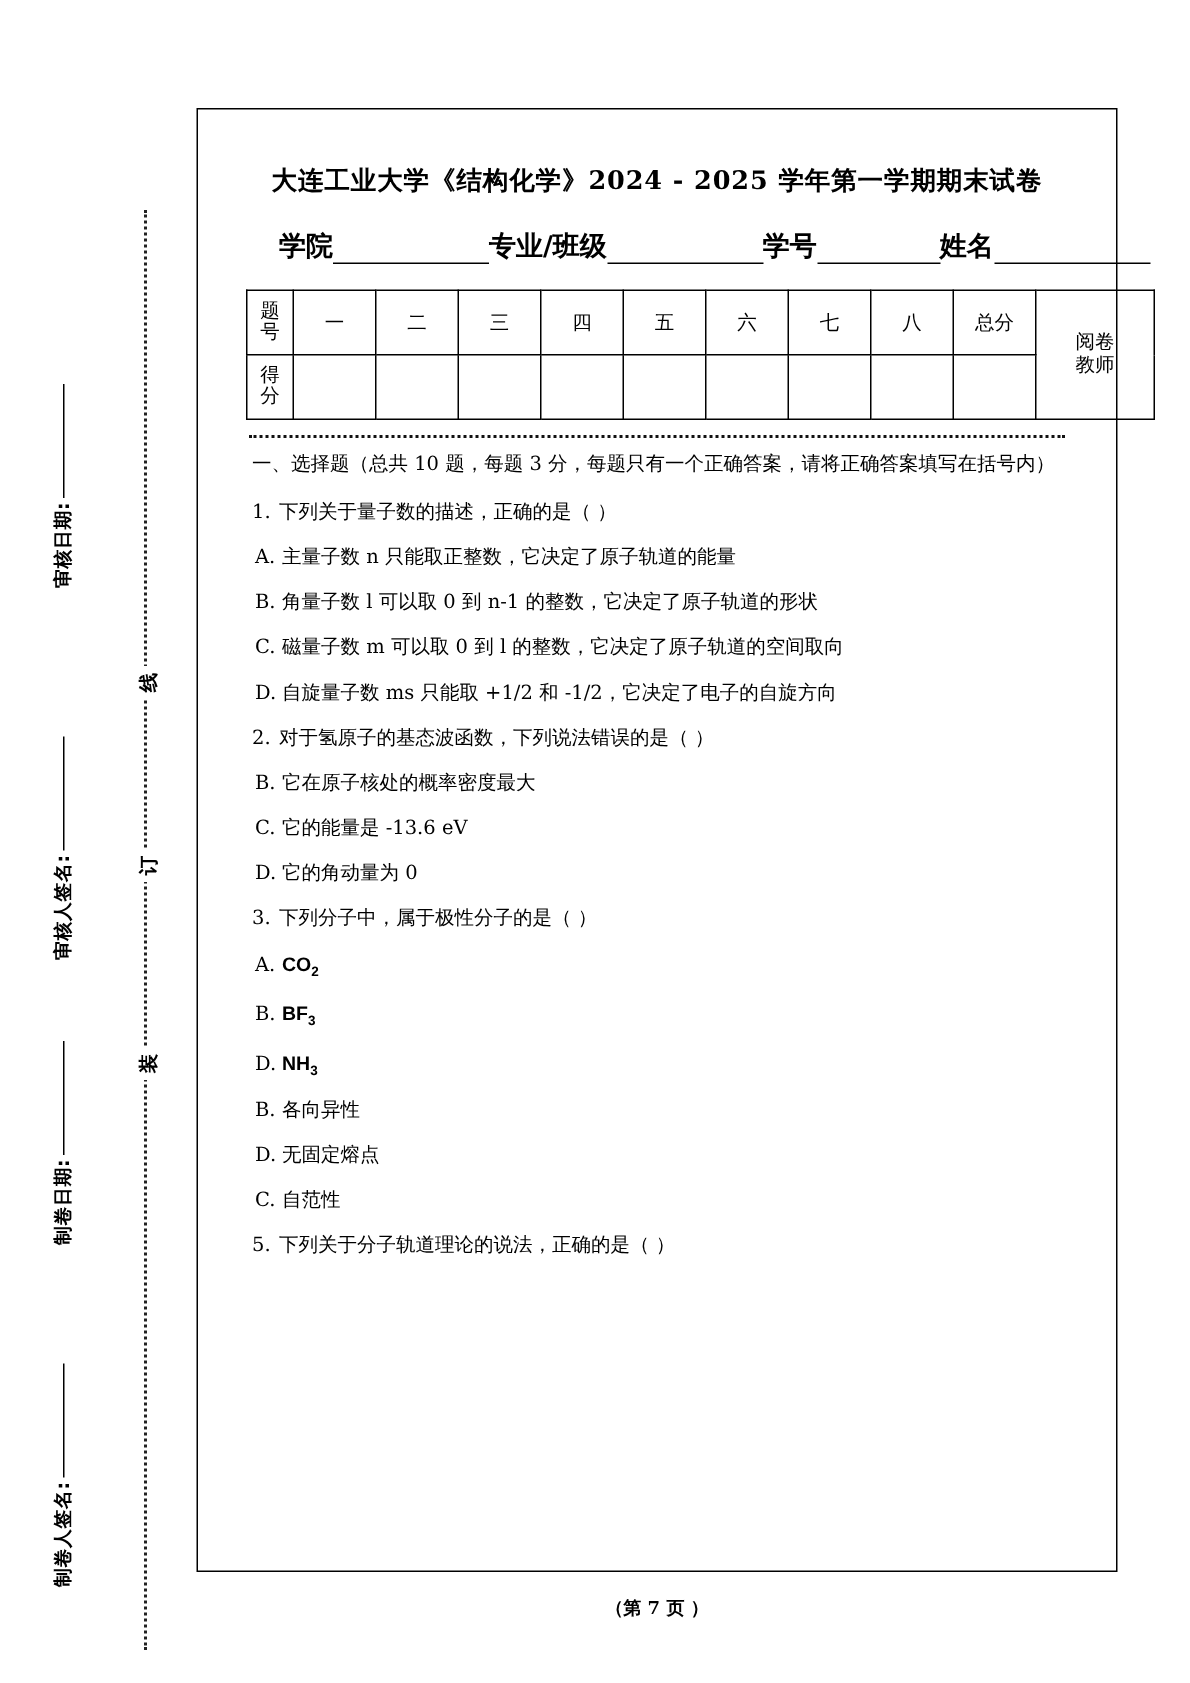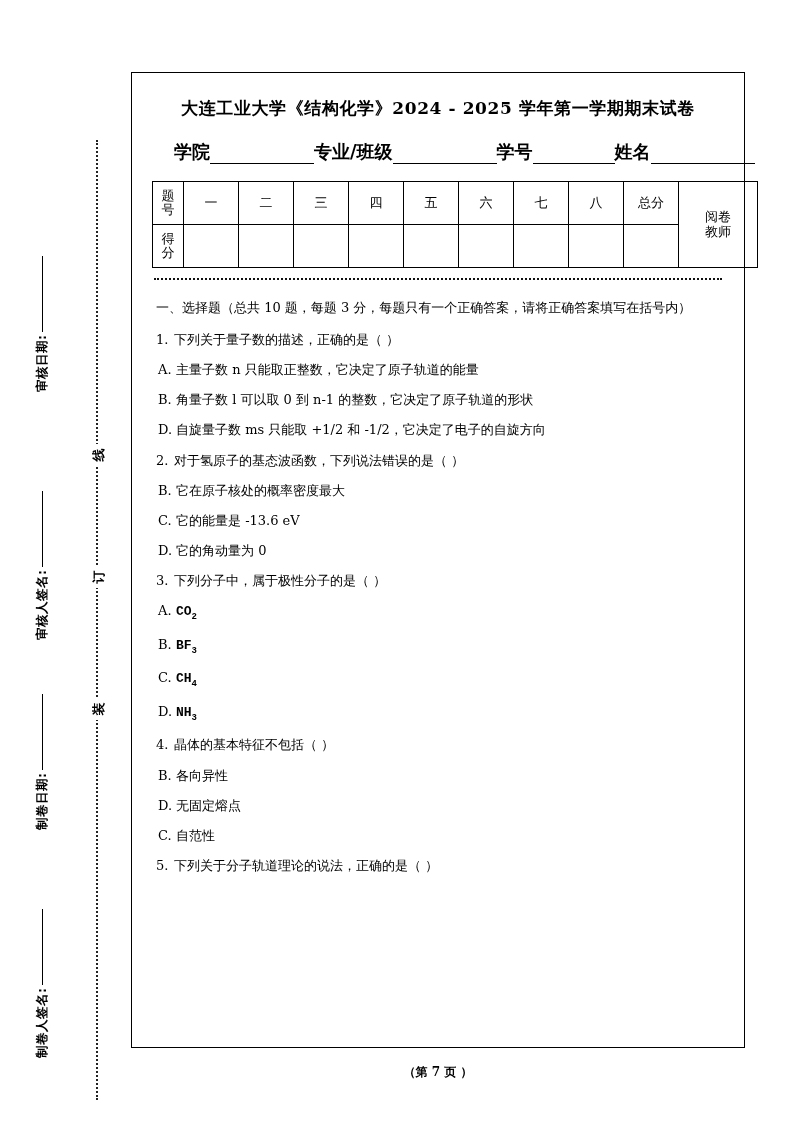--- a/index.html
+++ b/index.html
@@ -67,21 +67,21 @@
 
   
   .page-frame {
     position: absolute;
     left: 131px;
     top: 72px;
     width: 614px;
     height: 976px;
     border: 1.6px solid #000;
     box-sizing: border-box;
-    padding: 0;
+    padding: 12px;
   }
   .inner {
     padding: 18px 20px 0 20px;
   }
 
   .exam-title {
     text-align: center;
     font-size: 17px;
     font-weight: bold;
     font-family: "DejaVu Serif", "Liberation Serif", serif;
@@ -138,21 +138,21 @@
 
   
   .hdots {
     margin: 10px 2px 0 2px;
     border-top: 2.6px dotted #111;
     height: 0;
   }
 
   
   .body {
-    margin-top: 17px;
+    margin-top: 7px;
     padding: 0 6px 0 4px;
     font-size: 13px;
     line-height: 1.55;
     font-family: "DejaVu Serif", "Liberation Serif", serif;
   }
   .section-head {
     font-size: 13px;
     line-height: 1.62;
     margin-bottom: 12px;
     text-align: justify;
@@ -160,21 +160,21 @@
   .q-stem {
     margin: 0 0 10px 0;
     font-size: 13px;
   }
   .q-opt {
     margin: 0 0 10px 0;
     padding-left: 2px;
     font-size: 13px;
   }
   .opt-key { display: inline-block; min-width: 18px; }
-  .formula { font-family: Liberation Mono, monospace; font-weight: bold; }
+  .formula { font-family: Liberation Sans, sans-serif; font-weight: bold; }
   .formula sub { font-size: 9px; }
 
   
   .page-footer {
     position: absolute;
     left: 131px;
     top: 1064px;
     width: 614px;
     text-align: center;
     font-size: 12px;
@@ -264,31 +264,30 @@
     </table>
 
     <div class="hdots"></div>
 
     <div class="body">
       <div class="section-head">一、选择题（总共 10 题，每题 3 分，每题只有一个正确答案，请将正确答案填写在括号内）</div>
       <div id="questions-container">
           <div class="q-stem"><span class="opt-key">1.</span><span>下列关于量子数的描述，正确的是（  ）</span></div>
           <div class="q-opt"><span class="opt-key">A.</span><span>主量子数 n 只能取正整数，它决定了原子轨道的能量</span></div>
           <div class="q-opt"><span class="opt-key">B.</span><span>角量子数 l 可以取 0 到 n-1 的整数，它决定了原子轨道的形状</span></div>
+          <div class="q-opt"><span class="opt-key">C.</span><span>磁量子数 m 可以取 0 到 l 的整数，它决定了原子轨道的空间取向</span></div>
           <div class="q-opt"><span class="opt-key">D.</span><span>自旋量子数 ms 只能取 +1/2 和 -1/2，它决定了电子的自旋方向</span></div>
           <div class="q-stem"><span class="opt-key">2.</span><span>对于氢原子的基态波函数，下列说法错误的是（  ）</span></div>
           <div class="q-opt"><span class="opt-key">B.</span><span>它在原子核处的概率密度最大</span></div>
           <div class="q-opt"><span class="opt-key">C.</span><span>它的能量是 -13.6 eV</span></div>
           <div class="q-opt"><span class="opt-key">D.</span><span>它的角动量为 0</span></div>
           <div class="q-stem"><span class="opt-key">3.</span><span>下列分子中，属于极性分子的是（  ）</span></div>
           <div class="q-opt"><span class="opt-key">A.</span><span class="formula">CO<sub>2</sub></span></div>
           <div class="q-opt"><span class="opt-key">B.</span><span class="formula">BF<sub>3</sub></span></div>
-          <div class="q-opt"><span class="opt-key">C.</span><span class="formula">CH<sub>4</sub></span></div>
           <div class="q-opt"><span class="opt-key">D.</span><span class="formula">NH<sub>3</sub></span></div>
-          <div class="q-stem"><span class="opt-key">4.</span><span>晶体的基本特征不包括（  ）</span></div>
           <div class="q-opt"><span class="opt-key">B.</span><span>各向异性</span></div>
           <div class="q-opt"><span class="opt-key">D.</span><span>无固定熔点</span></div>
           <div class="q-opt"><span class="opt-key">C.</span><span>自范性</span></div>
           <div class="q-stem"><span class="opt-key">5.</span><span>下列关于分子轨道理论的说法，正确的是（  ）</span></div>
         </div>
     </div>
 
   </div>
 </div>
 

